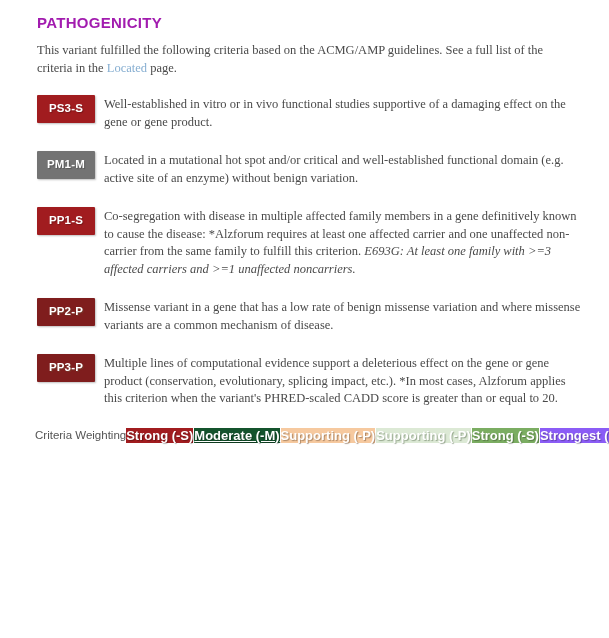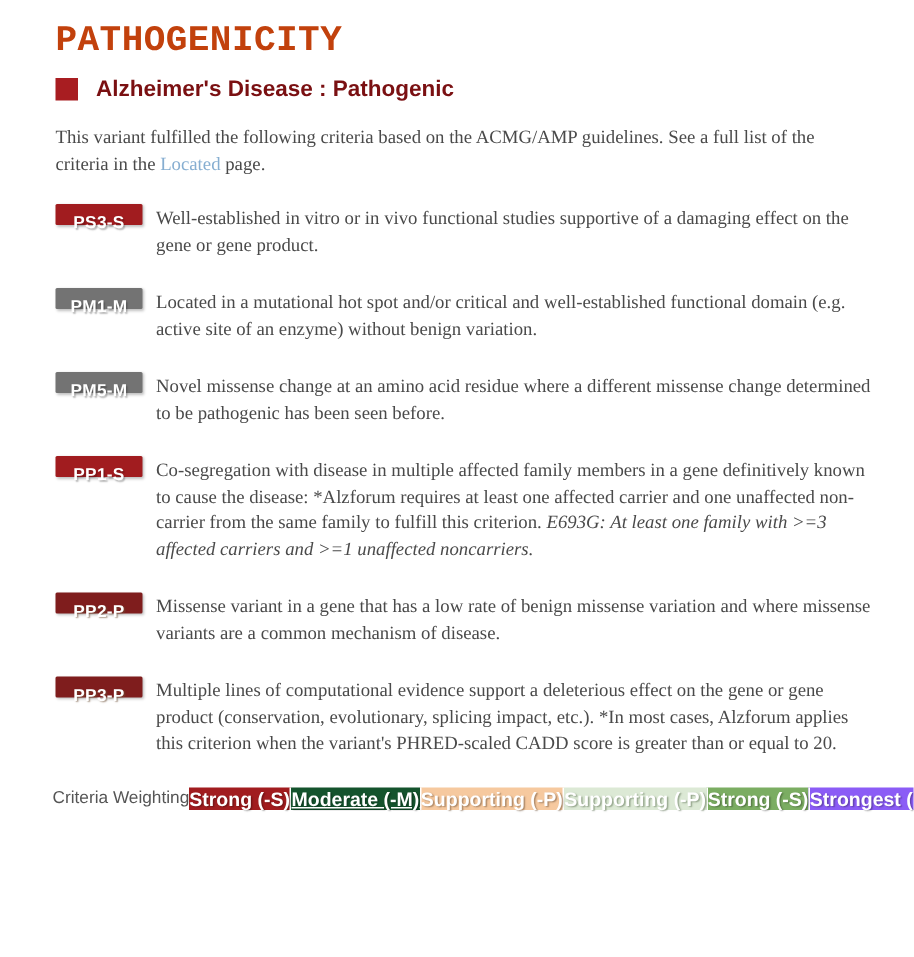--- a/index.html
+++ b/index.html
@@ -8,25 +8,25 @@
     width: 609px;
     min-height: 638px;
     padding: 10px 28px 12px 37px;
     font-family: "Liberation Sans", sans-serif;
     color: #4a4a4a;
   }
 
   
   .page-title {
     margin: 4px 0 10px 0;
-    font-size: 24px;
+    font-size: 15px;
     font-weight: bold;
     letter-spacing: 0.3px;
-    color: #c2410c;
-    font-family: Liberation Mono, monospace;
+    color: #a21caf;
+    font-family: Liberation Sans, sans-serif;
   }
   .subheader {
     display: flex;
     align-items: center;
     margin: 0 0 14px 0;
   }
   .subheader .sq {
     width: 15px;
     height: 15px;
     background: #a81d21;
@@ -57,21 +57,21 @@
   
   .criteria-list { margin: 0; }
   .crit-row {
     display: flex;
     align-items: flex-start;
     margin-bottom: 20px;
   }
   .badge {
     flex: 0 0 58px;
     width: 58px;
-    height: 14px;
+    height: 28px;
     line-height: 26px;
     text-align: center;
     font-size: 11.5px;
     font-weight: bold;
     color: #ffffff;
     font-family: "Liberation Sans", sans-serif;
     letter-spacing: 0.2px;
     margin-right: 9px;
     border-radius: 1px;
     box-shadow: 1px 1px 2px rgba(0,0,0,0.25);
@@ -132,44 +132,36 @@
   .lc5 { background: #7bad62; }
   .lc6 { background: #8b5cf6; border-right: none; }
 </style>
 </head>
 <body>
 
 <div class="page">
 
   <h1 class="page-title">PATHOGENICITY</h1>
 
-  <div class="subheader">
-    <span class="sq"></span>
-    <span class="subtitle">Alzheimer's Disease : Pathogenic</span>
-  </div>
 
   <p class="intro"><span>This variant fulfilled the following criteria based on the ACMG/AMP guidelines. See a full list of the criteria in the </span><a href="#" class="link">Located</a><span> page.</span></p>
 
   <div class="criteria-list">
 
     <div class="crit-row">
       <span class="badge strong">PS3-S</span>
       <p class="crit-text"><span>Well-established in vitro or in vivo functional studies supportive of a damaging effect on the gene or gene product.</span></p>
     </div>
 
     <div class="crit-row">
       <span class="badge moderate">PM1-M</span>
       <p class="crit-text"><span>Located in a mutational hot spot and/or critical and well-established functional domain (e.g. active site of an enzyme) without benign variation.</span></p>
     </div>
 
 
-    <div class="crit-row">
-      <span class="badge moderate">PM5-M</span>
-      <p class="crit-text"><span>Novel missense change at an amino acid residue where a different missense change determined to be pathogenic has been seen before.</span></p>
-    </div>
 
     <div class="crit-row">
       <span class="badge strong">PP1-S</span>
       <p class="crit-text"><span>Co-segregation with disease in multiple affected family members in a gene definitively known to cause the disease: *Alzforum requires at least one affected carrier and one unaffected non-carrier from the same family to fulfill this criterion. </span><em>E693G: At least one family with &gt;=3 affected carriers and &gt;=1 unaffected noncarriers.</em></p>
     </div>
 
     <div class="crit-row">
       <span class="badge supporting">PP2-P</span>
       <p class="crit-text"><span>Missense variant in a gene that has a low rate of benign missense variation and where missense variants are a common mechanism of disease.</span></p>
     </div>

